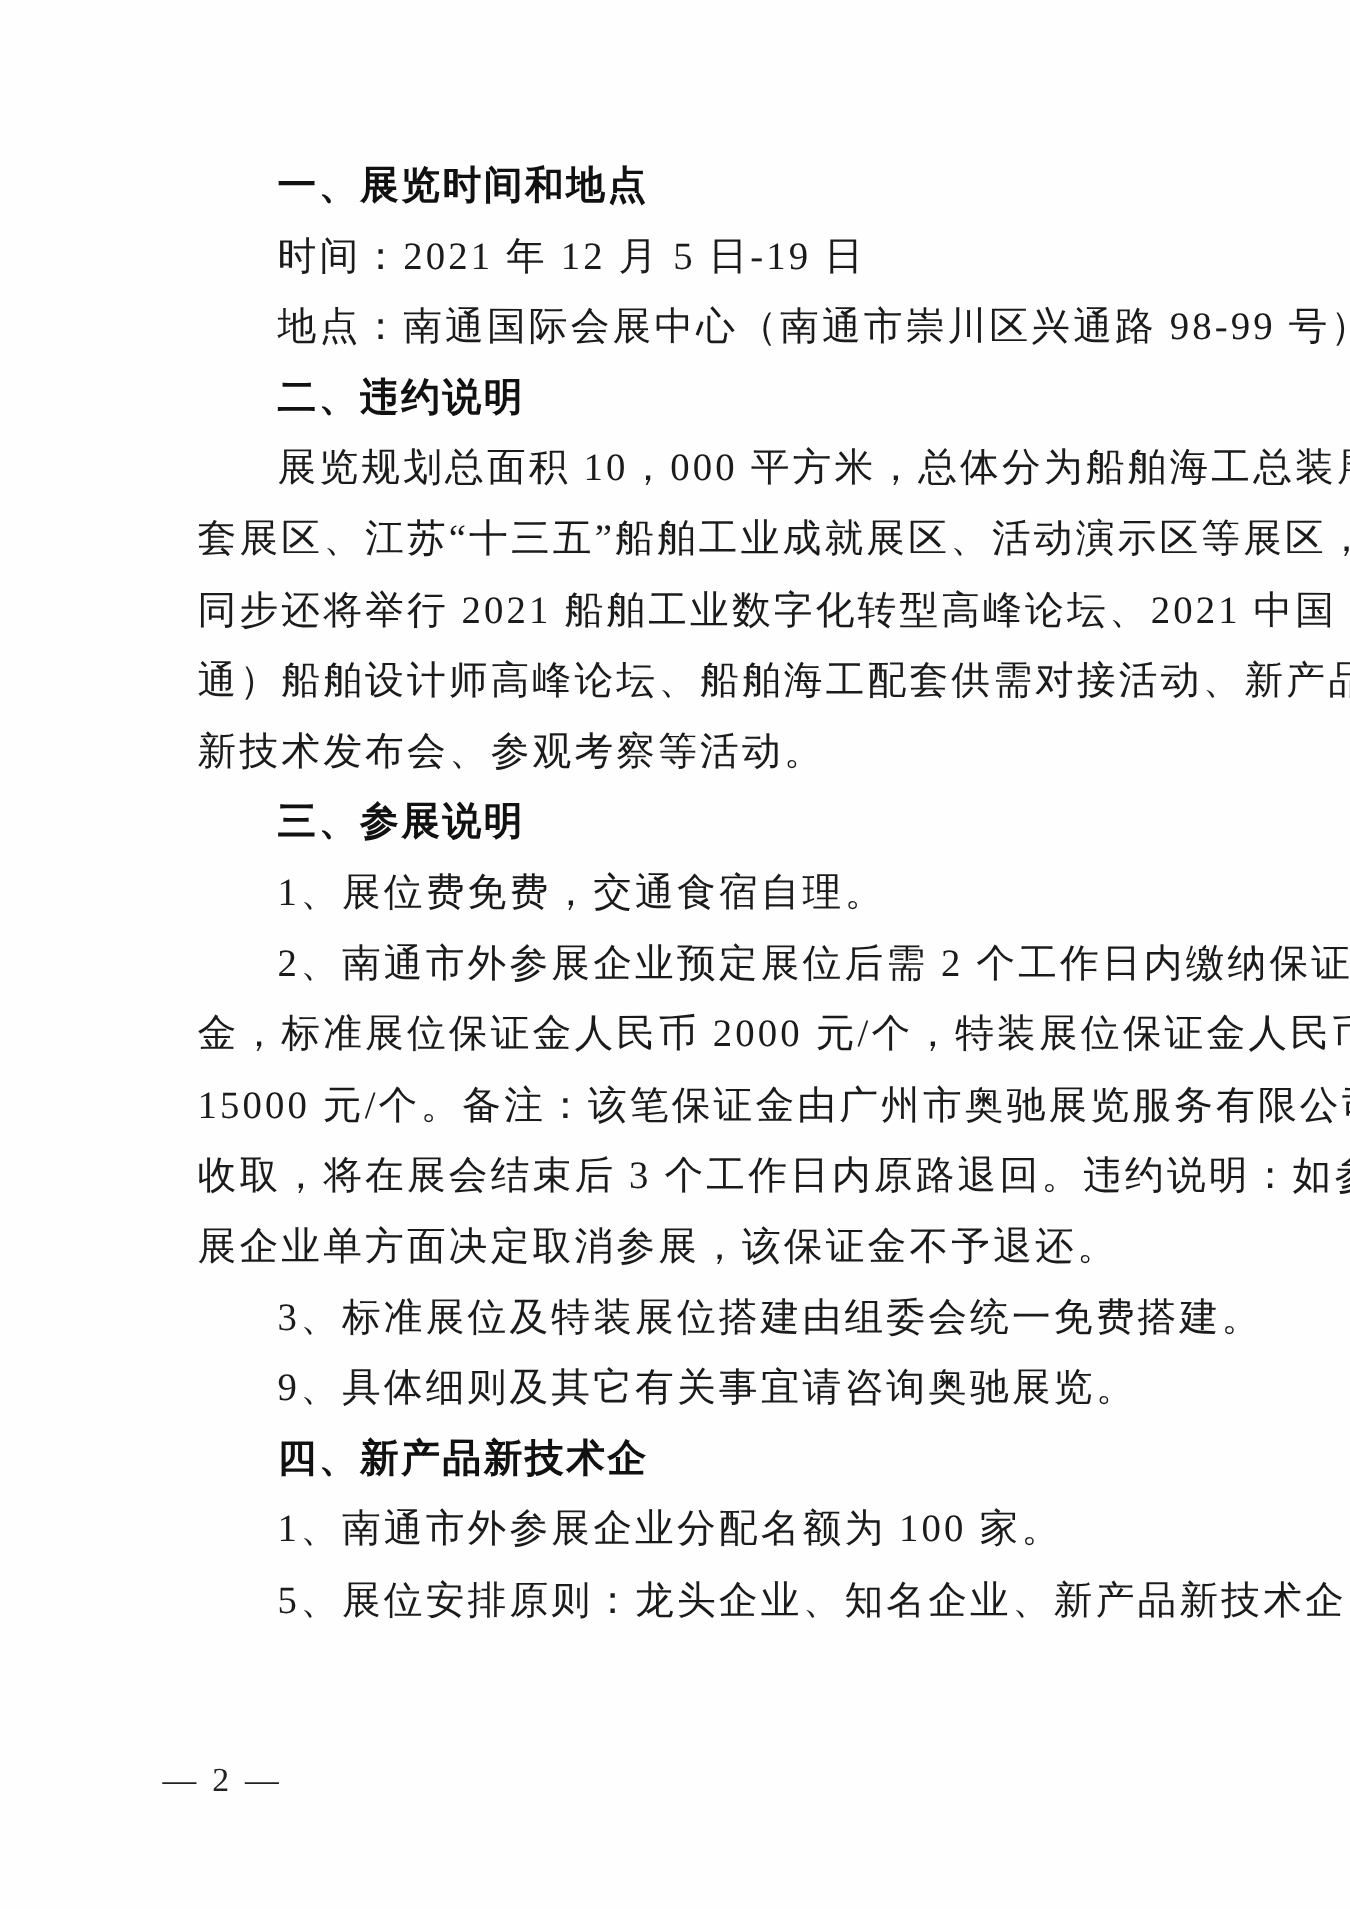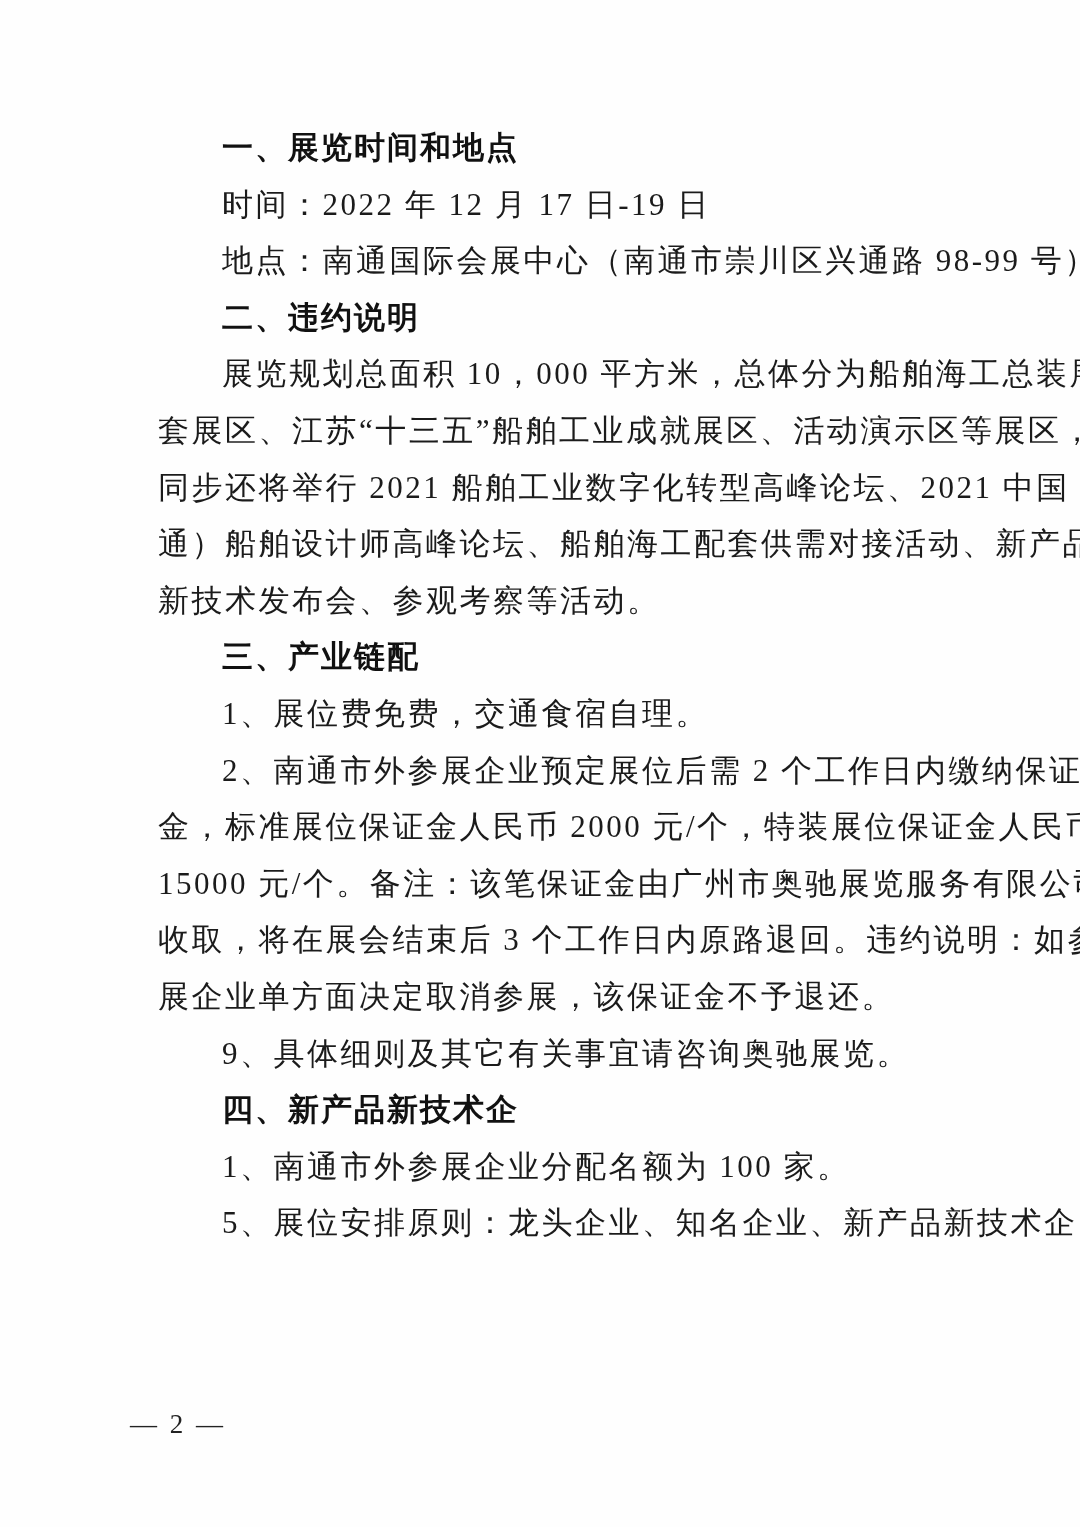--- a/index.html
+++ b/index.html
@@ -45,34 +45,35 @@
     font-family: "Liberation Serif", "DejaVu Serif", serif;
     color: #222222;
   }
 </style>
 </head>
 <body>
 
 <div class="page">
   <div class="content">
     <div class="line heading indent">一、展览时间和地点</div>
-    <div class="line indent">时间：2022 年 12 月 17 日-19 日</div>
+    <div class="line indent">时间：2021 年 12 月 5 日-19 日</div>
     <div class="line indent">地点：南通国际会展中心（南通市崇川区兴通路 98-99 号）</div>
     <div class="line heading indent">二、违约说明</div>
     <div class="line indent">展览规划总面积 10，000 平方米，总体分为船舶海工总装展</div>
     <div class="line">套展区、江苏“十三五”船舶工业成就展区、活动演示区等展区，</div>
     <div class="line">同步还将举行 2021 船舶工业数字化转型高峰论坛、2021 中国（南</div>
     <div class="line">通）船舶设计师高峰论坛、船舶海工配套供需对接活动、新产品</div>
     <div class="line">新技术发布会、参观考察等活动。</div>
-    <div class="line heading indent">三、产业链配</div>
+    <div class="line heading indent">三、参展说明</div>
     <div class="line indent">1、展位费免费，交通食宿自理。</div>
     <div class="line indent">2、南通市外参展企业预定展位后需 2 个工作日内缴纳保证</div>
     <div class="line">金，标准展位保证金人民币 2000 元/个，特装展位保证金人民币</div>
     <div class="line">15000 元/个。备注：该笔保证金由广州市奥驰展览服务有限公司</div>
     <div class="line">收取，将在展会结束后 3 个工作日内原路退回。违约说明：如参</div>
     <div class="line">展企业单方面决定取消参展，该保证金不予退还。</div>
+    <div class="line indent">3、标准展位及特装展位搭建由组委会统一免费搭建。</div>
     <div class="line indent">9、具体细则及其它有关事宜请咨询奥驰展览。</div>
     <div class="line heading indent">四、新产品新技术企</div>
     <div class="line indent">1、南通市外参展企业分配名额为 100 家。</div>
     <div class="line indent">5、展位安排原则：龙头企业、知名企业、新产品新技术企</div>
   </div>
   <div class="footer">— 2 —</div>
 </div>
 
 </body></html>

